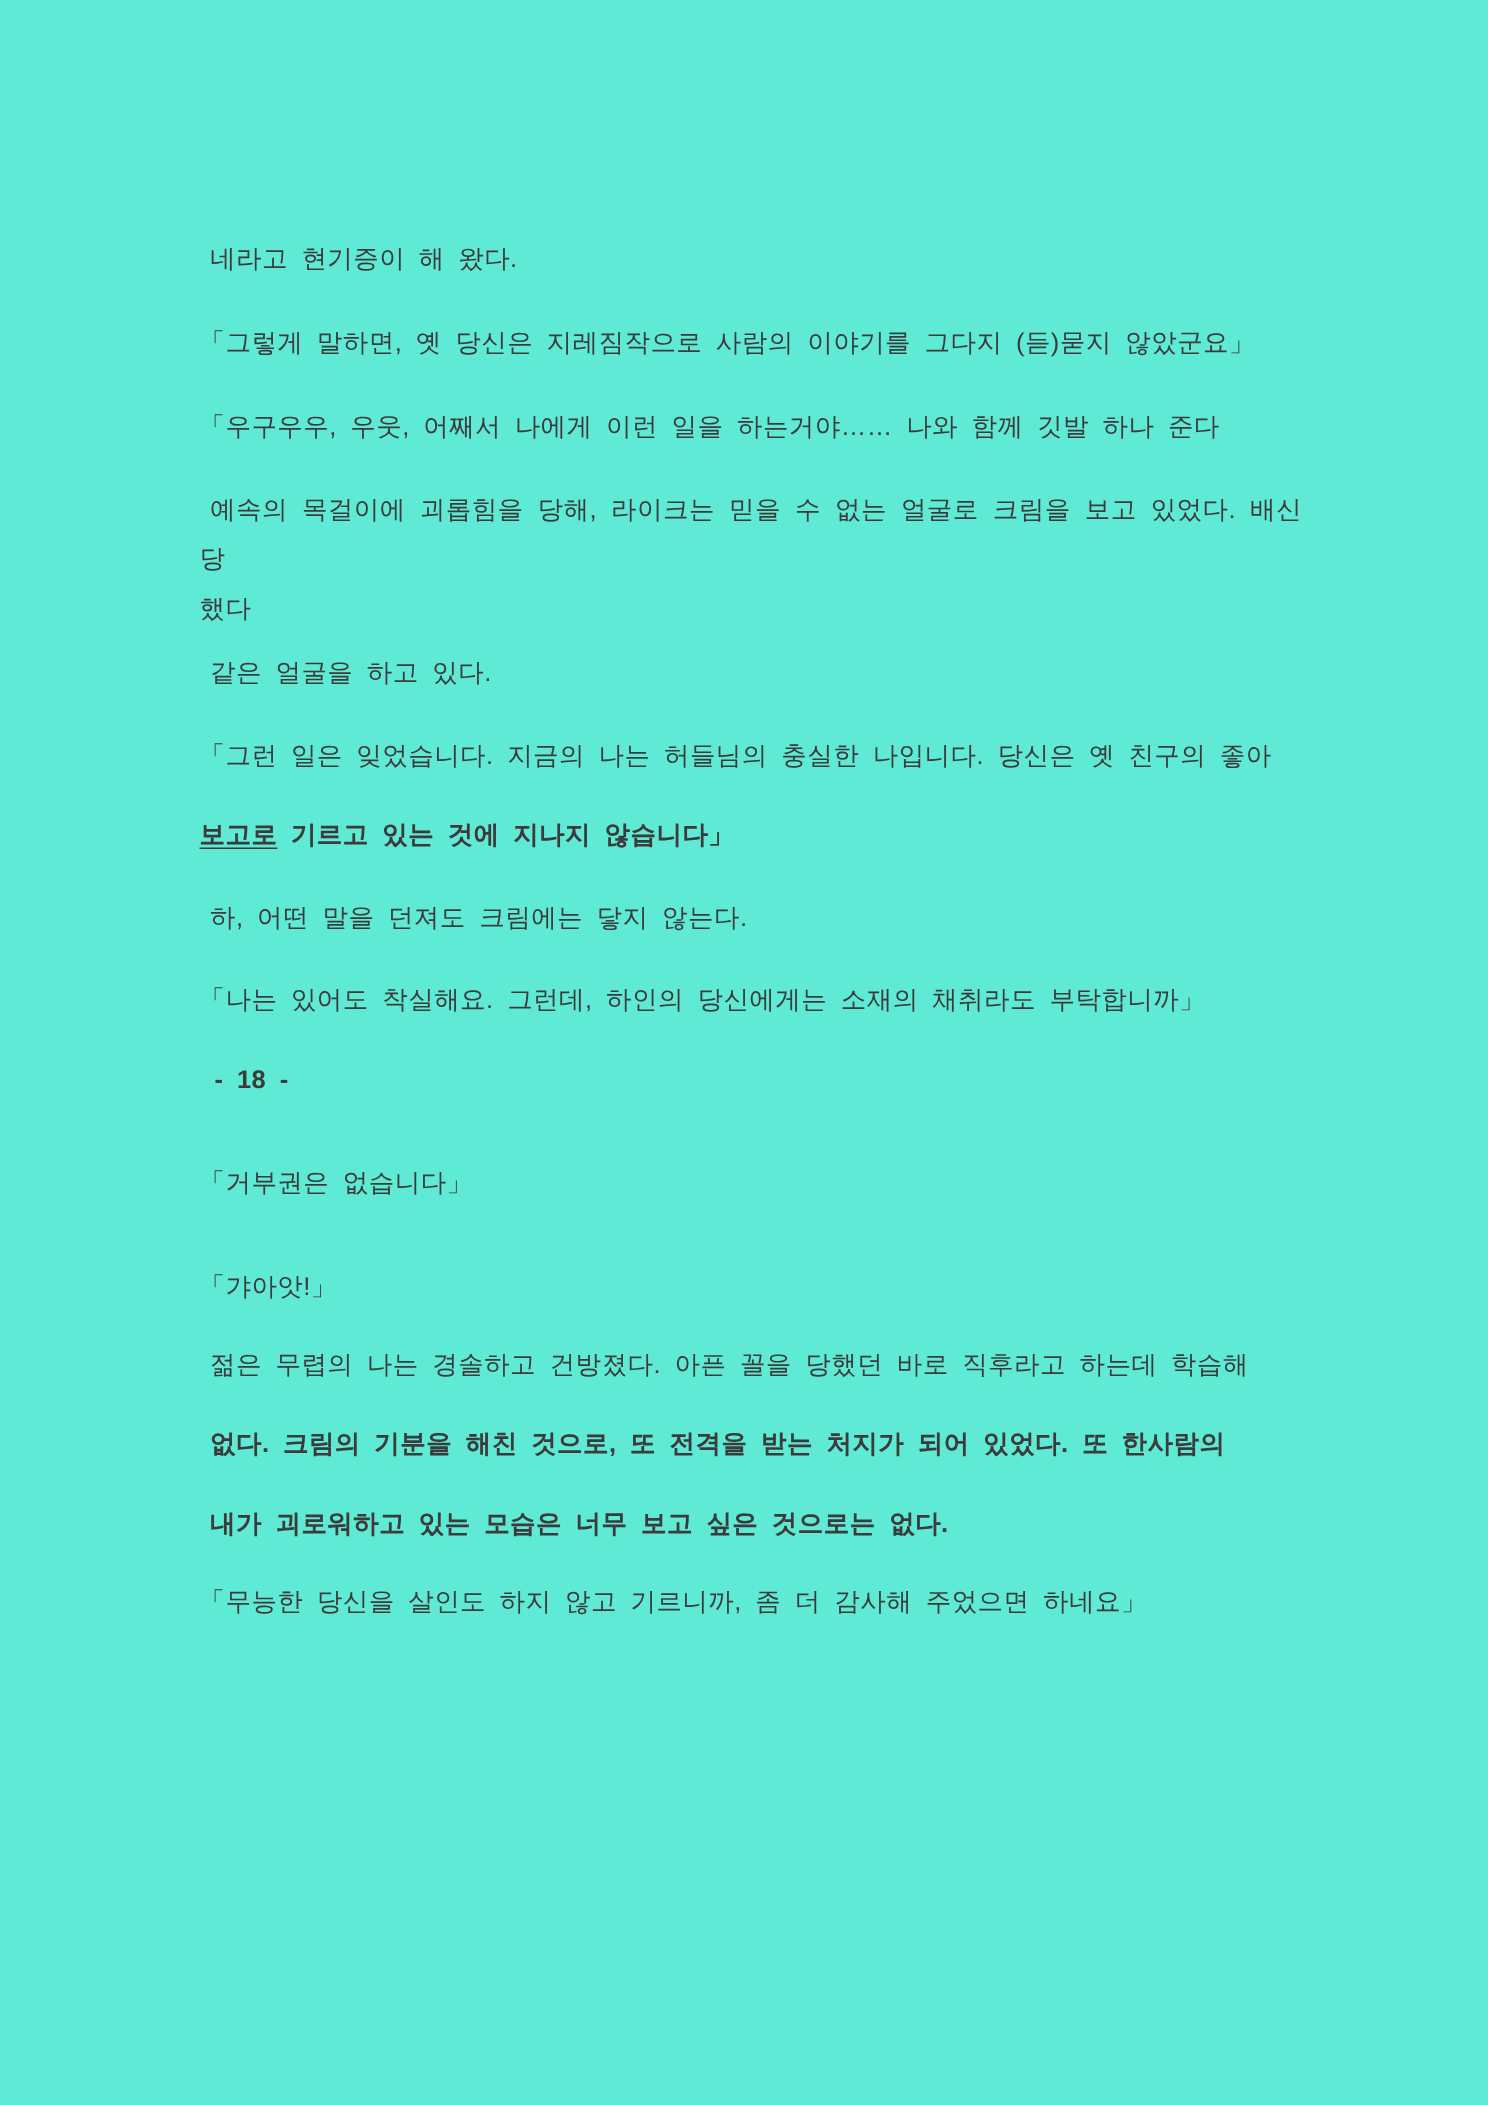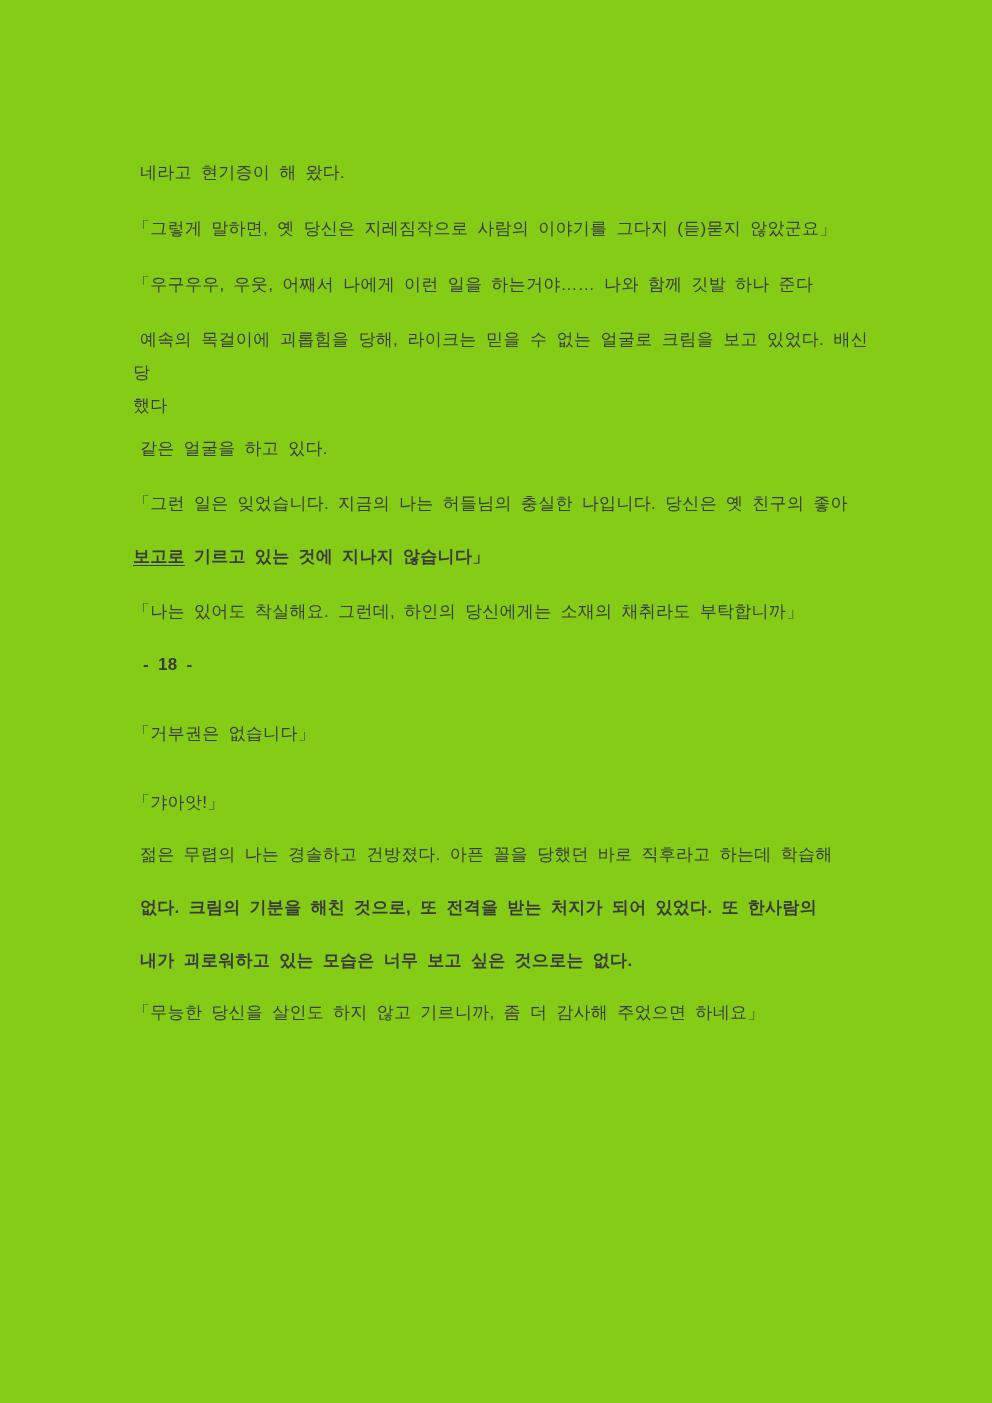--- a/index.html
+++ b/index.html
@@ -11,21 +11,21 @@
     width: 992px;
     height: 1403px;
     overflow: hidden;
     font-family: "Liberation Sans", "DejaVu Sans", sans-serif;
   }
   .doc-page {
     box-sizing: border-box;
     width: 992px;
     height: 1403px;
     padding: 156px 124px 0 133px;
-    background: #84cc16;
+    background: #5eead4;
   }
   .line {
     margin: 0;
     font-size: 17px;
     line-height: 33px;
     color: #3b3b3b;
     letter-spacing: 0.3px;
     word-spacing: 4px;
     white-space: nowrap;
   }
@@ -52,20 +52,21 @@
 
 <div class="doc-page">
   <p class="line indent">네라고 현기증이 해 왔다.</p>
   <p class="line mt23">「그렇게 말하면, 옛 당신은 지레짐작으로 사람의 이야기를 그다지 (듣)묻지 않았군요」</p>
   <p class="line mt23">「우구우우, 우웃, 어째서 나에게 이런 일을 하는거야…… 나와 함께 깃발 하나 준다</p>
   <p class="line mt22 indent stretch">예속의 목걸이에 괴롭힘을 당해, 라이크는 믿을 수 없는 얼굴로 크림을 보고 있었다. 배신당</p>
   <p class="line mt0">했다</p>
   <p class="line mt10 indent">같은 얼굴을 하고 있다.</p>
   <p class="line mt22">「그런 일은 잊었습니다. 지금의 나는 허들님의 충실한 나입니다. 당신은 옛 친구의 좋아</p>
   <p class="line mt20"><span class="u">보고로</span><span> 기르고 있는 것에 지나지 않습니다」</span></p>
+  <p class="line mt22 indent">하, 어떤 말을 던져도 크림에는 닿지 않는다.</p>
   <p class="line mt22">「나는 있어도 착실해요. 그런데, 하인의 당신에게는 소재의 채취라도 부탁합니까」</p>
   <p class="line mt20 indent-lg">- 18 -</p>
   <p class="line mt18">「거부권은 없습니다」</p>
   <p class="line mt18">「갸아앗!」</p>
   <p class="line mt19 indent">젊은 무렵의 나는 경솔하고 건방졌다. 아픈 꼴을 당했던 바로 직후라고 하는데 학습해</p>
   <p class="line mt20 indent">없다. 크림의 기분을 해친 것으로, 또 전격을 받는 처지가 되어 있었다. 또 한사람의</p>
   <p class="line mt20 indent">내가 괴로워하고 있는 모습은 너무 보고 싶은 것으로는 없다.</p>
   <p class="line mt19">「무능한 당신을 살인도 하지 않고 기르니까, 좀 더 감사해 주었으면 하네요」</p>
 </div>
 

